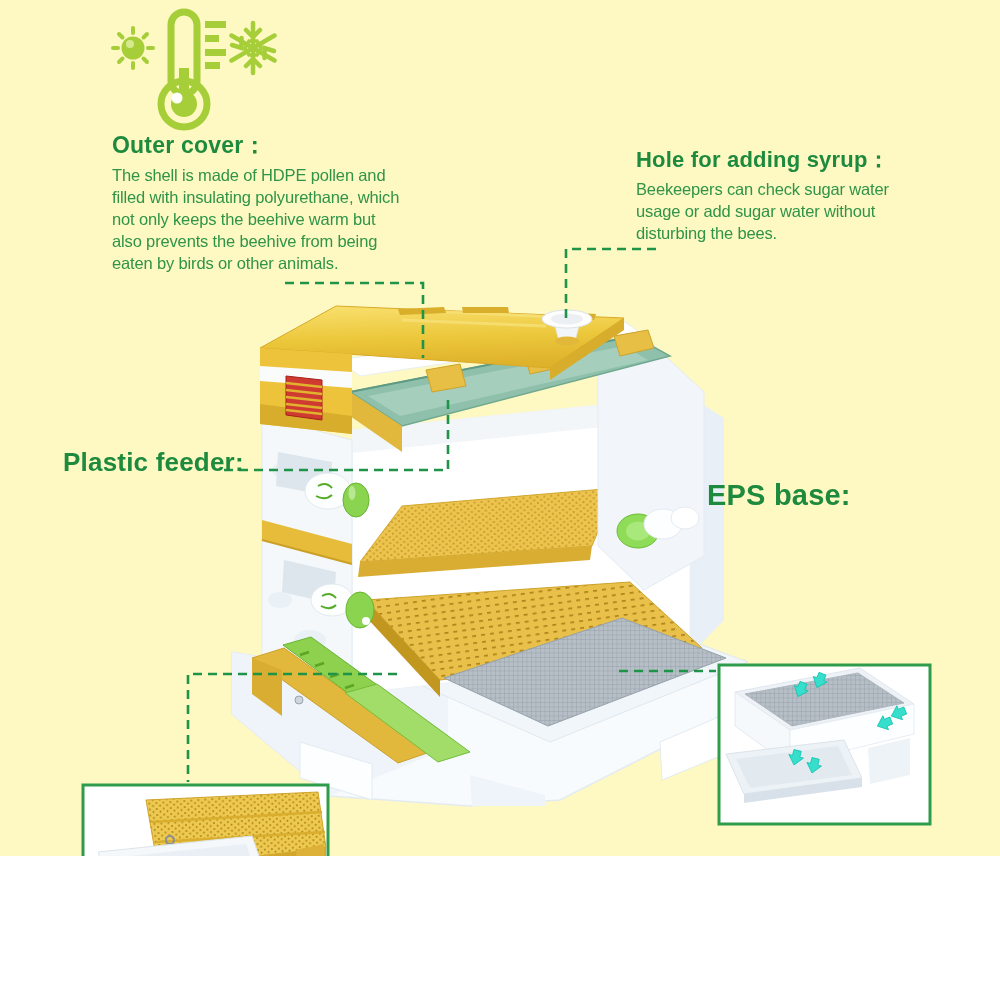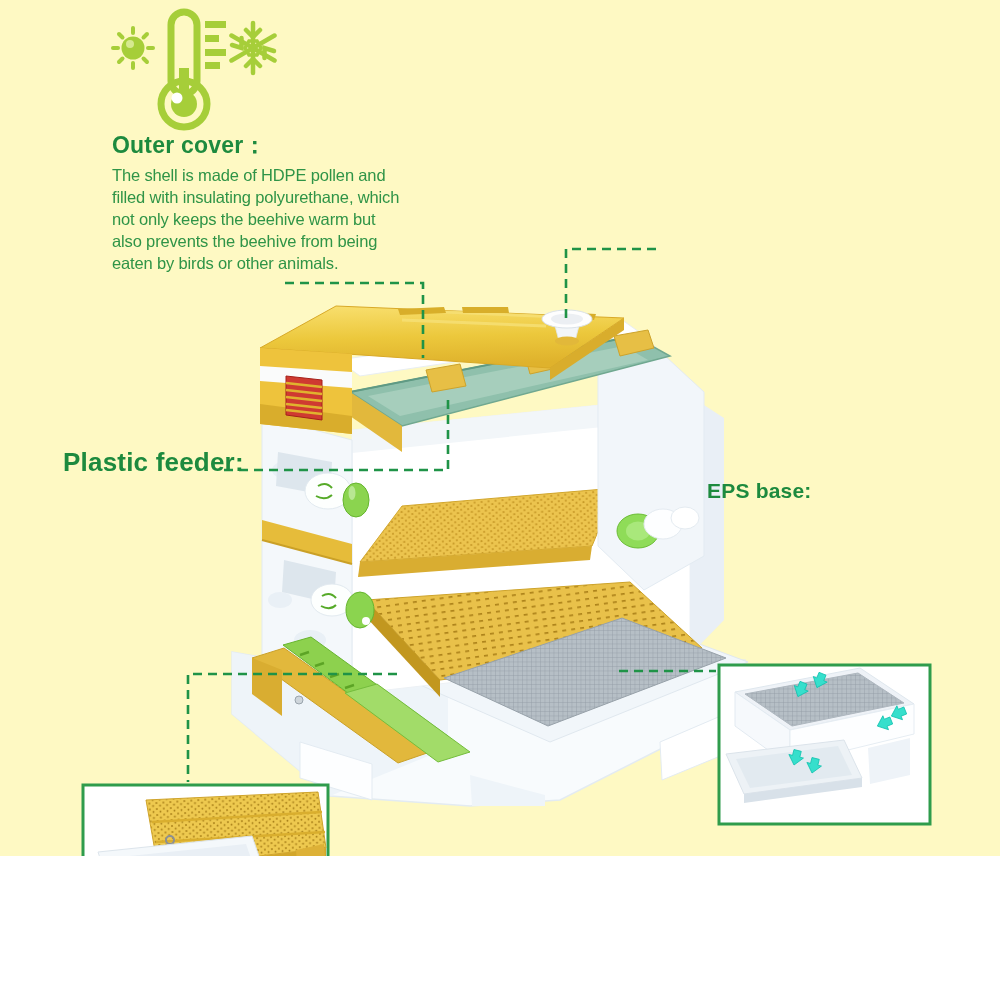--- a/index.html
+++ b/index.html
@@ -13,21 +13,21 @@
   .ann{position:absolute;color:var(--body-green)}
   .ann h2{margin:0 0 4px;font-weight:700;color:var(--heading-green);letter-spacing:.2px}
   .ann p{margin:0;font-size:16.5px;line-height:1.33;letter-spacing:-.15px}
   .ann-outer{left:112px;top:130px;width:296px}
   .ann-outer h2{font-size:23px}
   .ann-syrup{left:636px;top:145px;width:278px}
   .ann-syrup h2{font-size:22px}
   .ann-feeder{left:63px;top:447px;width:212px}
   .ann-feeder h2{font-size:26px}
   .ann-eps{left:707px;top:479px;width:254px}
-  .ann-eps h2{font-size:21px;margin-bottom:9px}
+  .ann-eps h2{font-size:29px;margin-bottom:9px}
   .ann-base{left:337px;top:871px;width:282px}
   .ann-base h2{font-size:21px;margin-bottom:2px}
   .connector{fill:none;stroke:var(--connector-green);stroke-width:2.6;stroke-dasharray:9 6}
   .inset-border{fill:#ffffff;stroke:var(--inset-border-green);stroke-width:3}
   .lime-s{stroke:var(--icon-lime);fill:none;stroke-linecap:round}
   .lime-f{fill:var(--icon-lime)}
   .arrow{fill:var(--arrow-cyan);stroke:#10c2ae;stroke-width:1}
 </style>
 </head>
 <body>
@@ -265,20 +265,24 @@
     <path class="connector" d="M619,671 H716"></path>
     <path class="connector" d="M397,674 H188 V782"></path>
   </g>
 </svg>
 
 <div class="ann ann-outer">
   <h2>Outer cover：</h2>
   <p>The shell is made of HDPE pollen and filled with insulating polyurethane, which not only keeps the beehive warm but also prevents the beehive from being eaten by birds or other animals.</p>
 </div>
 
+<div class="ann ann-syrup">
+  <h2>Hole for adding syrup：</h2>
+  <p>Beekeepers can check sugar water usage or add sugar water without disturbing the bees.</p>
+</div>
 
 <div class="ann ann-feeder">
   <h2>Plastic feeder:</h2>
 </div>
 
 <div class="ann ann-eps">
   <h2>EPS base:</h2>
 </div>
 
 <div class="ann ann-base">

